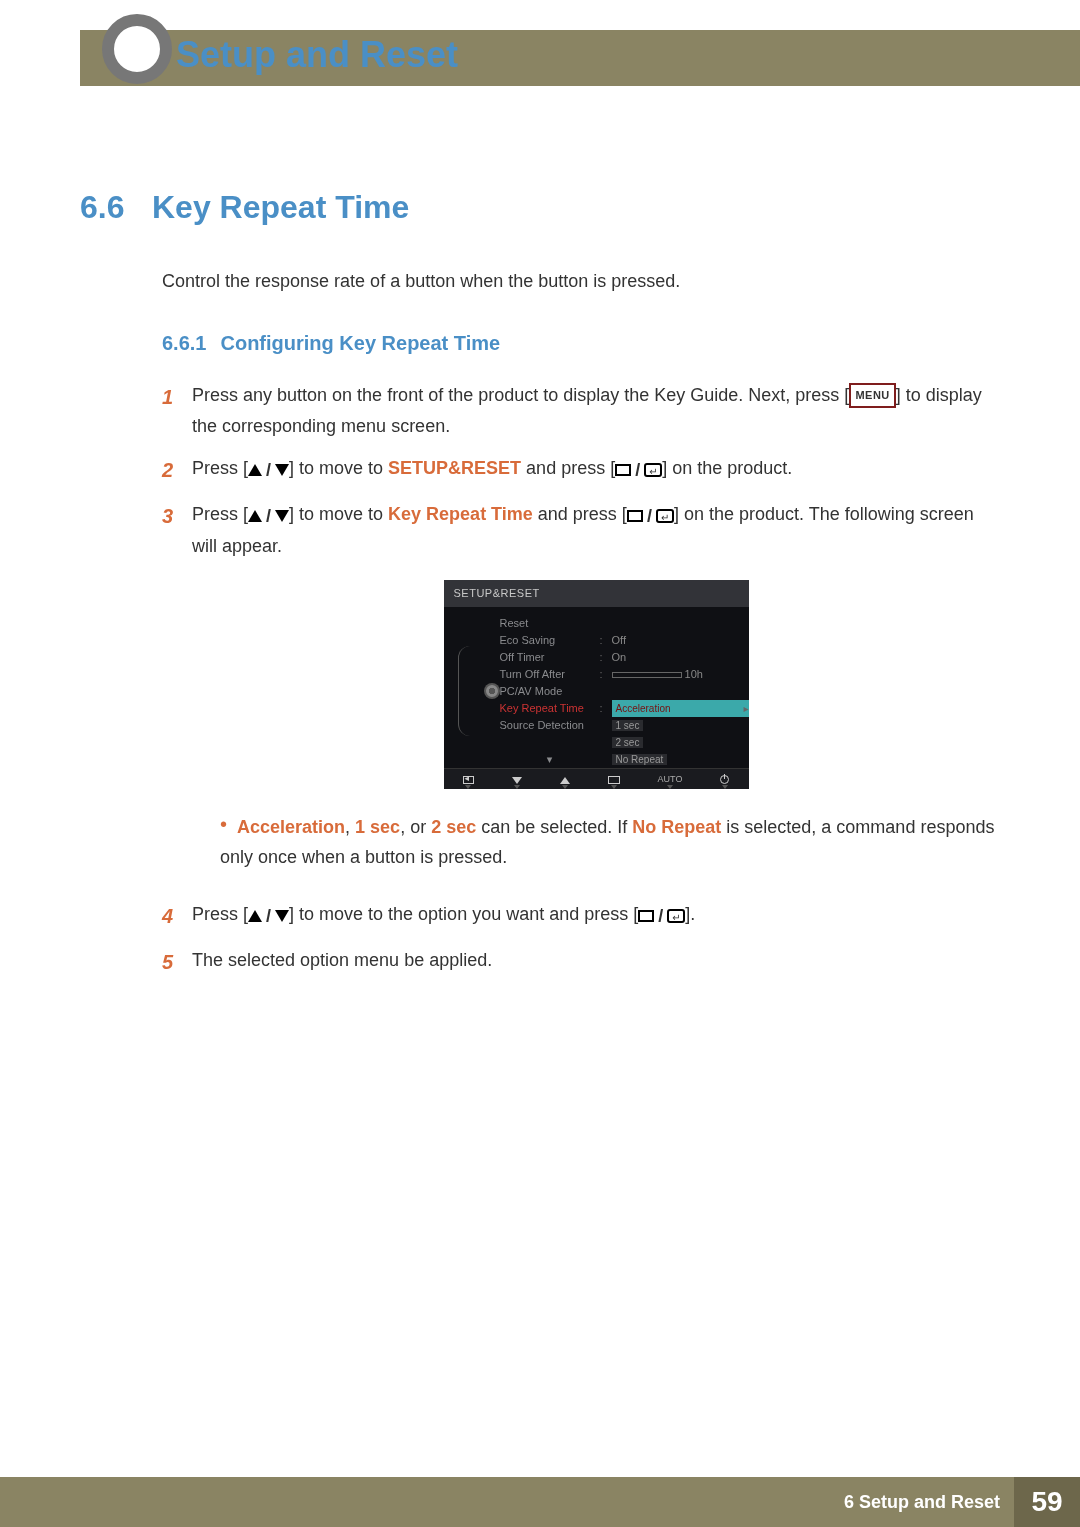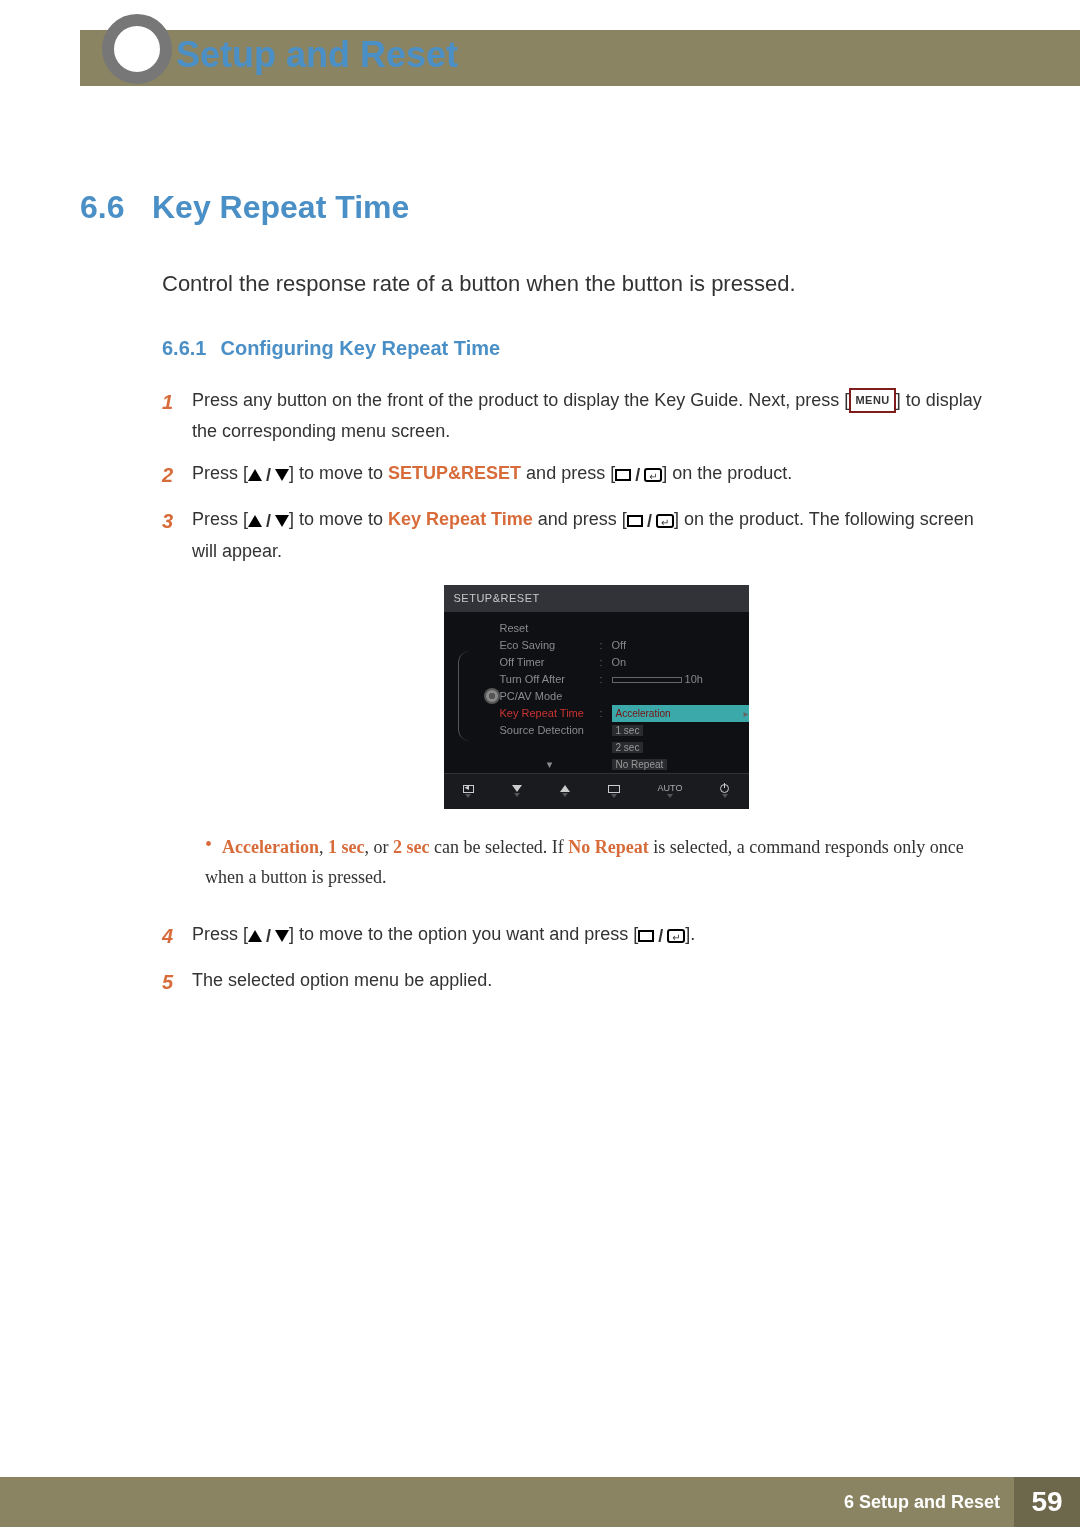--- a/index.html
+++ b/index.html
@@ -46,21 +46,21 @@
     top: 189px;
     right: 80px;
   }
   .section-title {
     font-size: 32px;
     color: #4a8fc6;
     font-weight: bold;
     margin-bottom: 45px;
   }
   .section-title .num { display: inline-block; width: 72px; }
-  .intro { font-size: 22px; margin-left: 82px; margin-bottom: 40px; color: #333; }
+  .intro { font-size: 18px; margin-left: 82px; margin-bottom: 40px; color: #333; }
   .subsection-title { font-size: 20px; color: #4a8fc6; font-weight: bold; margin-left: 82px; margin-bottom: 25px; }
   .subsection-title .subnum { margin-right: 14px; margin-top: 15px; }
   .steps { margin-left: 82px; }
   .step { display: flex; margin-bottom: 12px; font-size: 18px; line-height: 1.7; }
   .step-num { color: #d86b3a; font-style: italic; font-size: 20px; font-weight: bold; width: 30px; flex-shrink: 0; }
   .step-body { flex: 1; }
   .orange { color: #d86b3a; font-weight: bold; }
   .menu-label {
     display: inline-block;
     border: 2px solid #7f1d1d;
@@ -155,22 +155,22 @@
     right: 0;
     top: 120px;
     color: #666;
     font-size: 10px;
   }
   .osd-footer {
     display: flex;
     background: #1a1b1f;
     border-top: 1px solid #333;
     justify-content: space-around;
-    align-items: center;
-    height: 36px;
+    align-items: flex-end;
+    height: 21px;
     font-size: 9px;
     color: #aaa;
   }
   .osd-footer .fi { display: flex; flex-direction: column; align-items: center; line-height: 1; gap: 1px;}
   .tri-down-tiny {
     width: 0; height: 0;
     border-left: 3px solid transparent;
     border-right: 3px solid transparent;
     border-top: 4px solid #555;
   }
@@ -344,21 +344,21 @@
                 <span>AUTO</span>
                 <span class="tri-down-tiny"></span>
               </div>
             <div class="fi">
                 <span class="pwr"></span>
                 <span class="tri-down-tiny"></span>
               </div>
           </div>
         </div>
 
-        <div class="bullet-block" style="margin-left:13px;font-family:Liberation Serif, serif;">
+        <div class="bullet-block" style="margin-left:28px;">
           <span class="bullet-dot">•</span><span class="orange">Acceleration</span><span>, </span><span class="orange">1 sec</span><span>, or </span><span class="orange">2 sec</span><span> can be selected. If </span><span class="orange">No Repeat</span><span> is selected, a command responds only once when a button is pressed.</span>
         </div>
       </div>
     </div>
 
     <div class="step">
       <div class="step-num">4</div>
       <div class="step-body">
         <span>Press [</span><span class="icon-group">
             <span class="triangle-up"></span>

